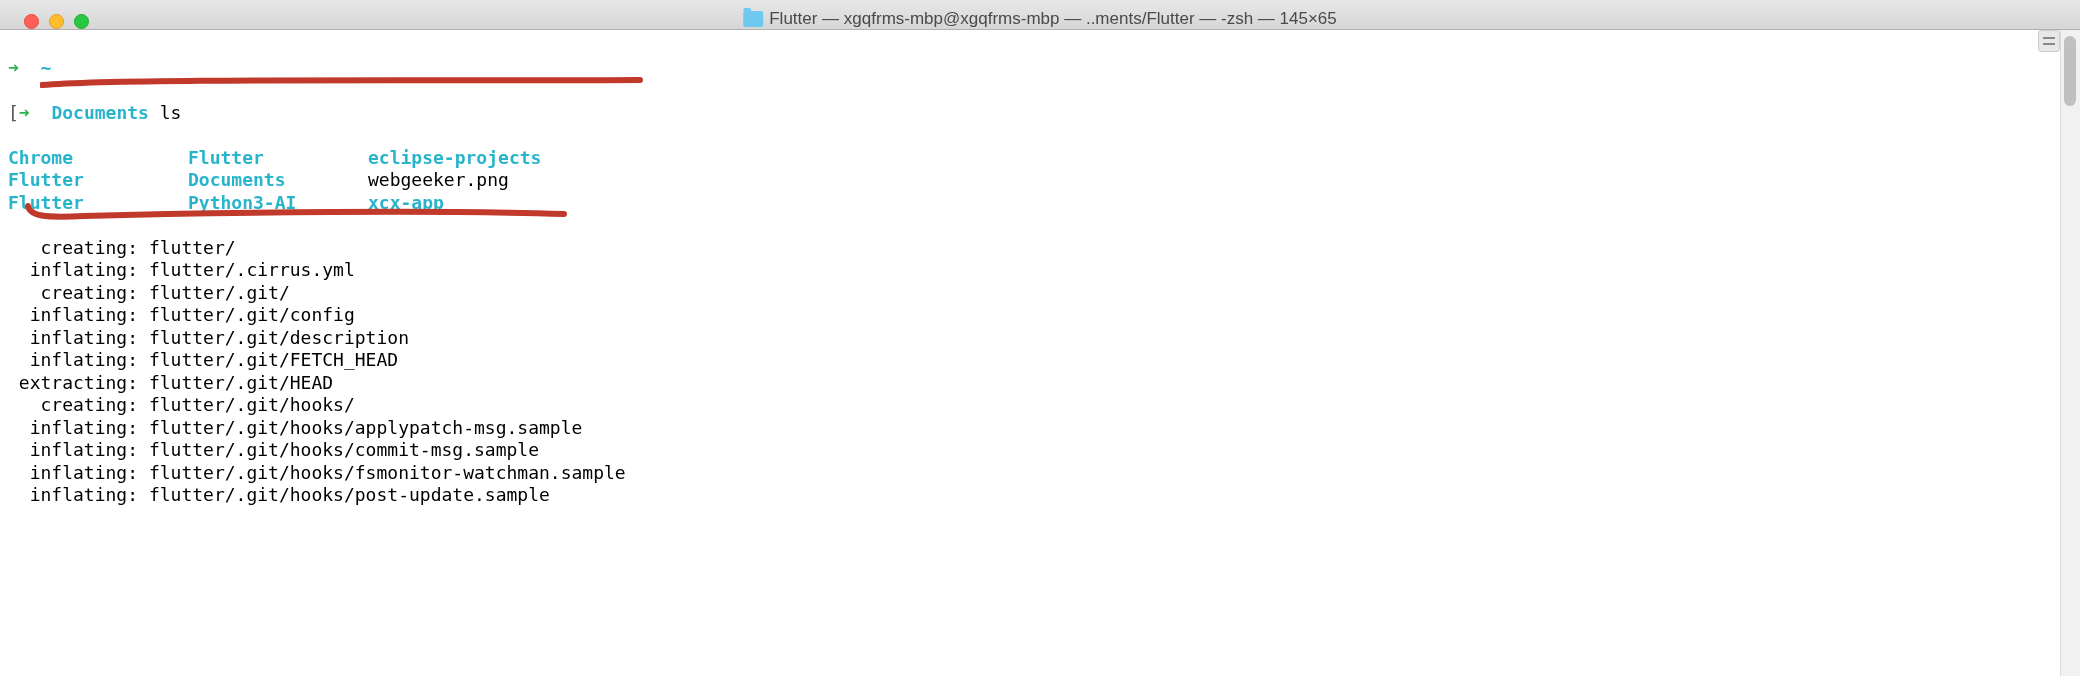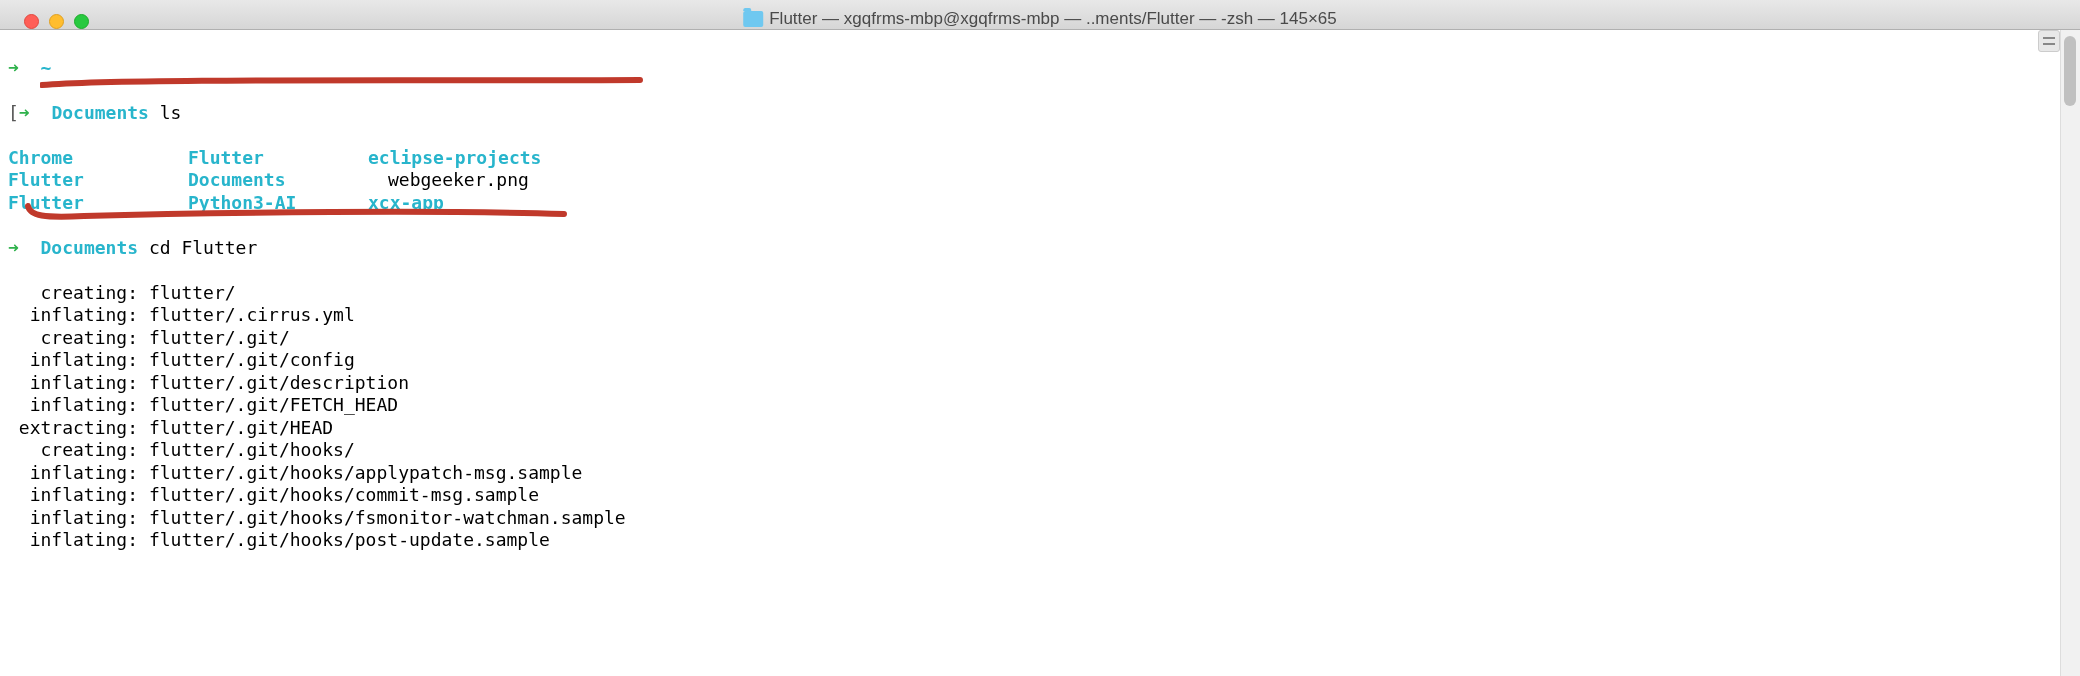--- a/index.html
+++ b/index.html
@@ -67,21 +67,21 @@
     .arrow { color: #2fb24c; font-weight: bold; }
     .cyan { color: #28b5cc; font-weight: bold; }
     .bracket { color: #555; }
     .row { display: block; }
     .ls-grid {
       display: grid;
       grid-template-columns: 180px 180px auto;
       column-gap: 0;
     }
     .ls-cell { white-space: pre; }
-    .plain { color: #000; margin-left: 20px; }
+    .plain { color: #000; }
     .scrollbar-track {
       position: absolute;
       top: 30px;
       right: 0;
       width: 20px;
       height: calc(100% - 30px);
       background: #f1f1f1;
       border-left: 1px solid #ddd;
     }
     .scrollbar-thumb {
@@ -143,21 +143,20 @@
 <div class="tab-indicator"></div>
 
 <div class="terminal">
 <span class="row"><span class="arrow">➜</span>  <span class="cyan">~</span></span>
 <span class="row"><span class="bracket">[</span><span class="arrow">➜</span>  <span class="cyan">Documents</span> <span>ls</span></span>
 <div class="ls-grid">
 <span class="ls-cell cyan">Chrome</span><span class="ls-cell cyan">Flutter</span><span class="ls-cell cyan">eclipse-projects</span>
 <span class="ls-cell cyan">Flutter</span><span class="ls-cell cyan">Documents</span><span class="ls-cell plain">webgeeker.png</span>
 <span class="ls-cell cyan">Flutter</span><span class="ls-cell cyan">Python3-AI</span><span class="ls-cell cyan">xcx-app</span>
 </div>
-<span class="row"><span class="arrow">➜</span>  <span class="cyan">Documents</span> <span>cd Flutter</span></span>
 <div id="unzip-lines"><span class="row">   creating: flutter/</span><span class="row">  inflating: flutter/.cirrus.yml</span><span class="row">   creating: flutter/.git/</span><span class="row">  inflating: flutter/.git/config</span><span class="row">  inflating: flutter/.git/description</span><span class="row">  inflating: flutter/.git/FETCH_HEAD</span><span class="row"> extracting: flutter/.git/HEAD</span><span class="row">   creating: flutter/.git/hooks/</span><span class="row">  inflating: flutter/.git/hooks/applypatch-msg.sample</span><span class="row">  inflating: flutter/.git/hooks/commit-msg.sample</span><span class="row">  inflating: flutter/.git/hooks/fsmonitor-watchman.sample</span><span class="row">  inflating: flutter/.git/hooks/post-update.sample</span></div>
 </div>
 
 <svg class="annot" style="left:40px; top:75px;" width="620" height="20">
     <path d="M2,10 C80,3 400,6 600,5"></path>
   </svg>
 <svg class="annot" style="left:24px; top:200px;" width="560" height="24">
     <path d="M4,6 C6,16 20,18 60,16 C200,12 420,10 540,14"></path>
   </svg>
 

